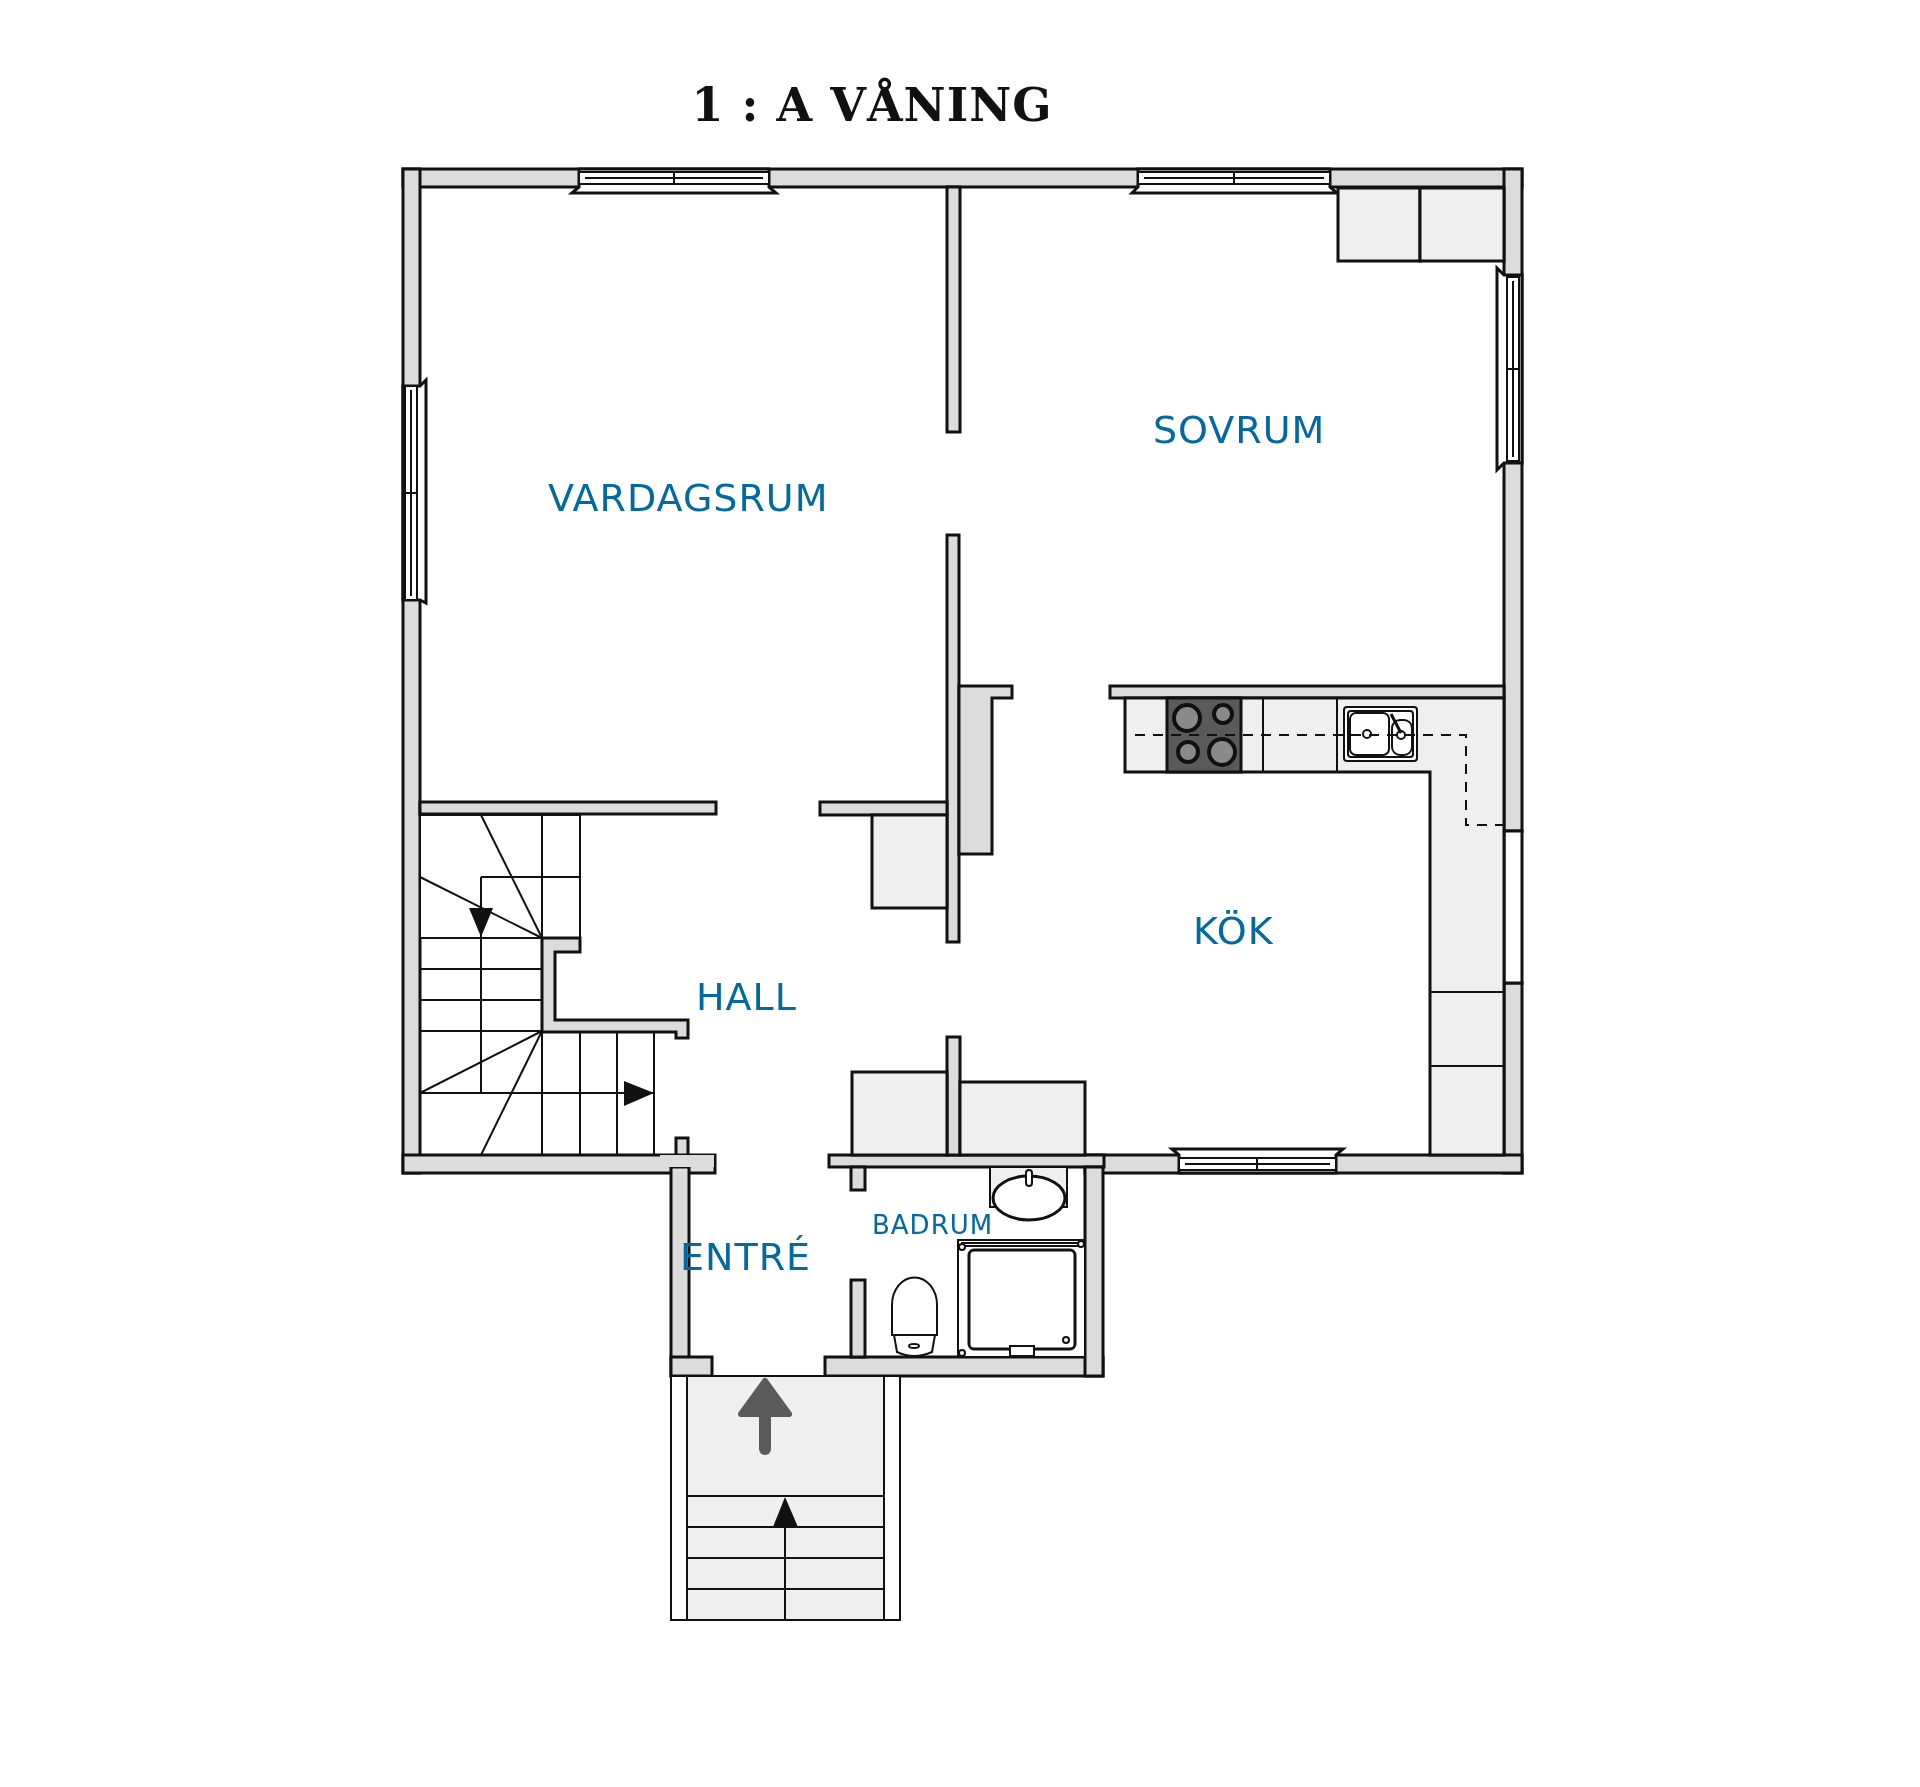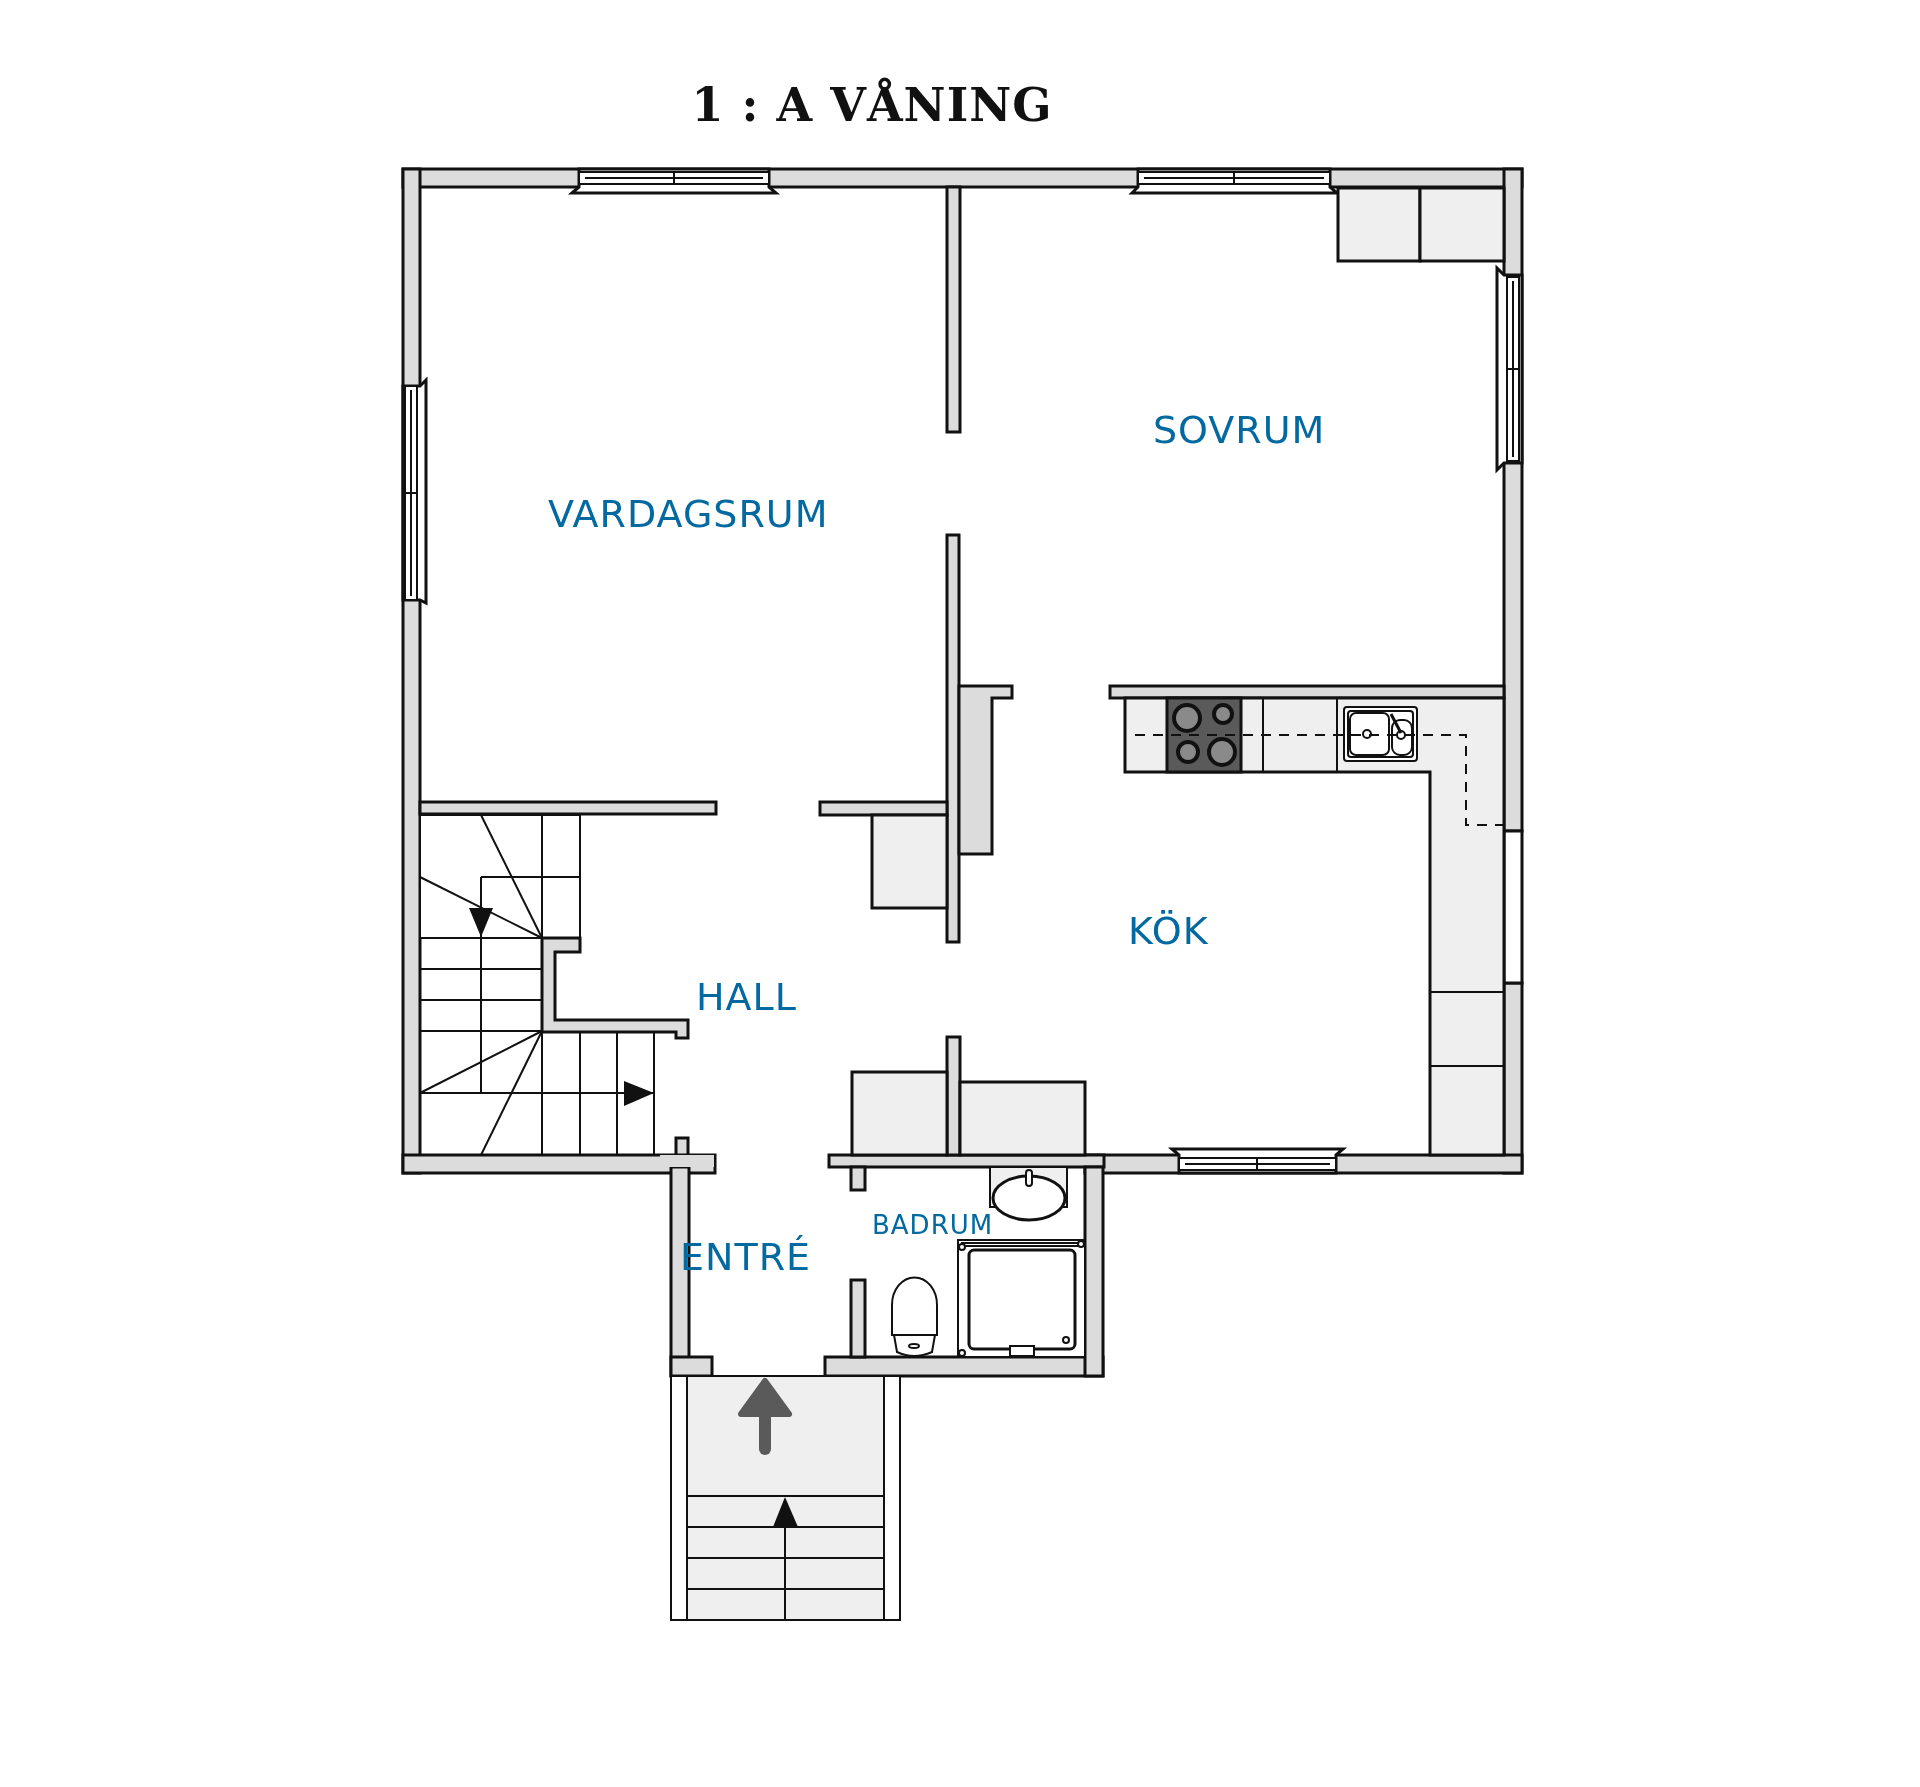--- a/index.html
+++ b/index.html
@@ -206,18 +206,18 @@
     </g>
     <polygon points="785,1497 773,1527 798,1527" fill="#111" stroke="none"></polygon>
 
     <g fill="#5a5a5a" stroke="#5a5a5a" stroke-linejoin="round" stroke-linecap="round">
       <polygon points="765,1381 789,1414 741,1414" stroke-width="6"></polygon>
       <line x1="765" y1="1410" x2="765" y2="1449" stroke-width="12"></line>
     </g>
   </g>
 </svg>
 
-<div class="room-label big" style="left:548px; top:479px;margin-top:16px;">VARDAGSRUM</div>
+<div class="room-label big" style="left:548px; top:479px;">VARDAGSRUM</div>
 <div class="room-label big" style="left:1153px; top:411px;">SOVRUM</div>
 <div class="room-label big" style="left:696px; top:946px;margin-top:32px;">HALL</div>
-<div class="room-label big" style="left:1128px; top:912px;">KÖK</div>
+<div class="room-label big" style="left:1193px; top:912px;">KÖK</div>
 <div class="room-label big" style="left:680px; top:1238px;">ENTRÉ</div>
 <div class="room-label small" style="left:872px; top:1212px;">BADRUM</div>
 
 </body></html>

